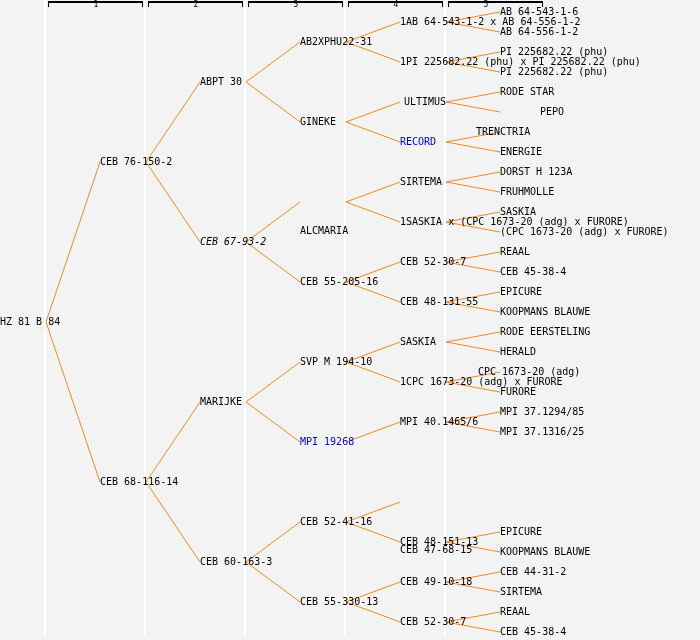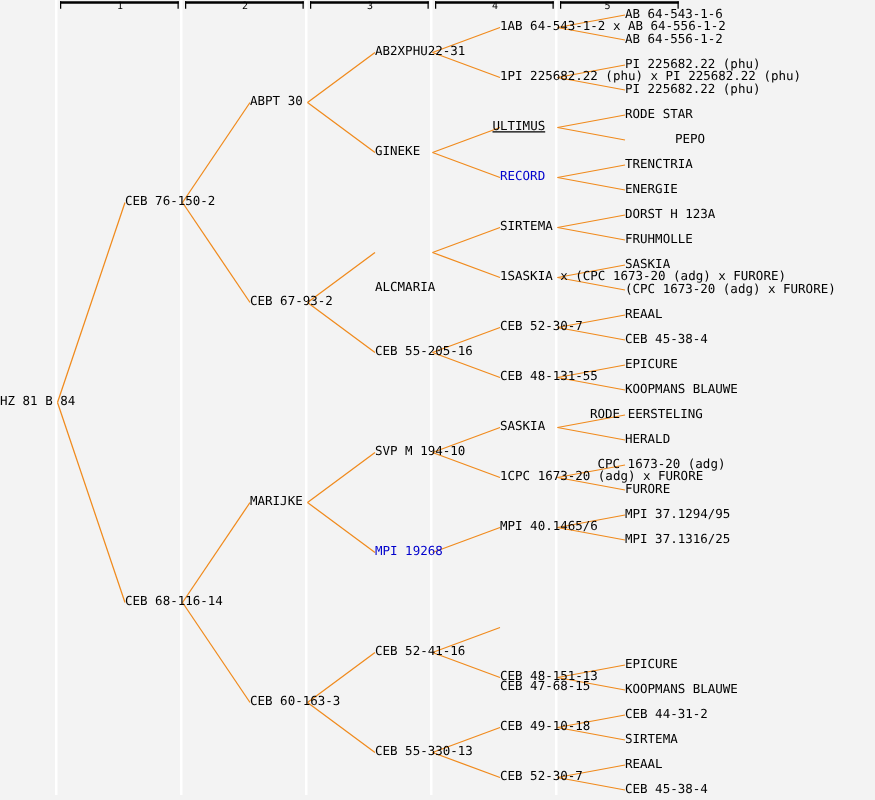--- a/index.html
+++ b/index.html
@@ -98,53 +98,53 @@
     <div class="node" style="left: 100px; top: 156px;">CEB 76-150-2</div>
     <div class="node" style="left: 200px; top: 76px;">ABPT 30</div>
     <div class="node" style="left: 300px; top: 36px;">AB2XPHU22-31</div>
     <div class="node" style="left: 400px; top: 16px;">1AB 64-543-1-2 x AB 64-556-1-2</div>
     <div class="node" style="left: 500px; top: 6px;">AB 64-543-1-6</div>
     <div class="node" style="left: 500px; top: 26px;">AB 64-556-1-2</div>
     <div class="node" style="left: 400px; top: 56px;">1PI 225682.22 (phu) x PI 225682.22 (phu)</div>
     <div class="node" style="left: 500px; top: 46px;">PI 225682.22 (phu)</div>
     <div class="node" style="left: 500px; top: 66px;">PI 225682.22 (phu)</div>
     <div class="node" style="left: 300px; top: 116px;">GINEKE</div>
-    <div class="node" style="left: 394px; top: 96px; text-decoration: underline;">ULTIMUS</div>
+    <div class="node" style="left: 404px; top: 96px;">ULTIMUS</div>
     <div class="node" style="left: 500px; top: 86px;">RODE STAR</div>
     <div class="node" style="left: 500px; top: 106px; margin-left: 40px;">PEPO</div>
     <div class="node link" style="left: 400px; top: 136px;">RECORD</div>
-    <div class="node" style="left: 500px; top: 126px; text-align: right;">TRENCTRIA</div>
+    <div class="node" style="left: 476px; top: 126px; text-align: right;">TRENCTRIA</div>
     <div class="node" style="left: 500px; top: 146px;">ENERGIE</div>
-    <div class="node" style="left: 200px; top: 236px;">CEB 67-93-2</div>
+    <div class="node" style="left: 200px; top: 236px; font-style: italic;">CEB 67-93-2</div>
     <div class="node" style="left: 300px; top: 196px; margin-top: 29px;">ALCMARIA</div>
     <div class="node" style="left: 400px; top: 176px;">SIRTEMA</div>
     <div class="node" style="left: 500px; top: 166px;">DORST H 123A</div>
     <div class="node" style="left: 500px; top: 186px;">FRUHMOLLE</div>
     <div class="node" style="left: 400px; top: 216px;">1SASKIA x (CPC 1673-20 (adg) x FURORE)</div>
     <div class="node" style="left: 500px; top: 206px;">SASKIA</div>
     <div class="node" style="left: 500px; top: 226px;">(CPC 1673-20 (adg) x FURORE)</div>
     <div class="node" style="left: 300px; top: 276px;">CEB 55-205-16</div>
     <div class="node" style="left: 400px; top: 256px;">CEB 52-30-7</div>
     <div class="node" style="left: 500px; top: 246px;">REAAL</div>
     <div class="node" style="left: 500px; top: 266px;">CEB 45-38-4</div>
     <div class="node" style="left: 400px; top: 296px;">CEB 48-131-55</div>
     <div class="node" style="left: 500px; top: 286px;">EPICURE</div>
     <div class="node" style="left: 500px; top: 306px;">KOOPMANS BLAUWE</div>
     <div class="node" style="left: 100px; top: 476px;">CEB 68-116-14</div>
     <div class="node" style="left: 200px; top: 396px;">MARIJKE</div>
     <div class="node" style="left: 300px; top: 356px;">SVP M 194-10</div>
     <div class="node" style="left: 400px; top: 336px;">SASKIA</div>
-    <div class="node" style="left: 472px; top: 326px;">RODE EERSTELING</div>
+    <div class="node" style="left: 500px; top: 326px;">RODE EERSTELING</div>
     <div class="node" style="left: 500px; top: 346px;">HERALD</div>
     <div class="node" style="left: 400px; top: 376px; text-align: center;">1CPC 1673-20 (adg) x FURORE</div>
     <div class="node" style="left: 478px; top: 366px;">CPC 1673-20 (adg)</div>
     <div class="node" style="left: 500px; top: 386px;">FURORE</div>
     <div class="node link" style="left: 300px; top: 436px;">MPI 19268</div>
     <div class="node" style="left: 400px; top: 416px;">MPI 40.1465/6</div>
-    <div class="node" style="left: 500px; top: 406px;">MPI 37.1294/95</div>
+    <div class="node" style="left: 500px; top: 406px;">MPI 37.1294/85</div>
     <div class="node" style="left: 500px; top: 426px;">MPI 37.1316/25</div>
     <div class="node" style="left: 200px; top: 556px;">CEB 60-163-3</div>
     <div class="node" style="left: 300px; top: 516px;">CEB 52-41-16</div>
     <div class="node" style="left: 400px; top: 496px; margin-top: 48px;">CEB 47-68-15</div>
     <div class="node" style="left: 400px; top: 536px;">CEB 48-151-13</div>
     <div class="node" style="left: 500px; top: 526px;">EPICURE</div>
     <div class="node" style="left: 500px; top: 546px;">KOOPMANS BLAUWE</div>
     <div class="node" style="left: 300px; top: 596px;">CEB 55-330-13</div>
     <div class="node" style="left: 400px; top: 576px;">CEB 49-10-18</div>
     <div class="node" style="left: 500px; top: 566px;">CEB 44-31-2</div>

